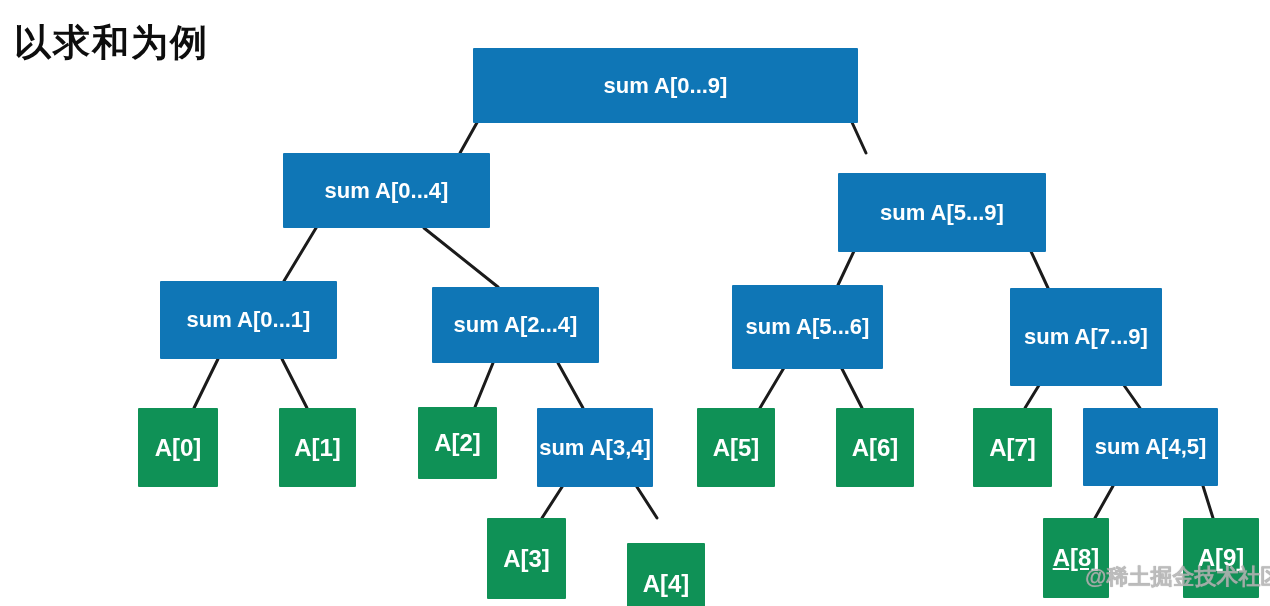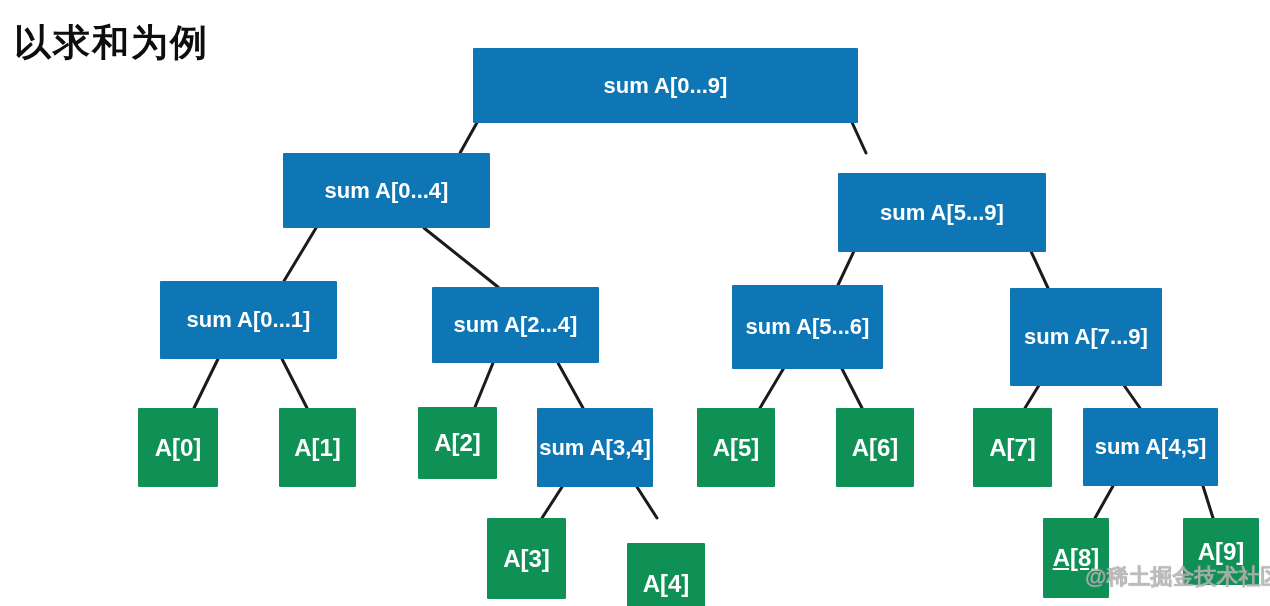--- a/index.html
+++ b/index.html
@@ -99,16 +99,16 @@
       <div class="node leaf" style="left: 279px; top: 408px; width: 77px; height: 79px;">A[1]</div>
       <div class="node leaf" style="left: 418px; top: 407px; width: 79px; height: 72px;">A[2]</div>
       <div class="node sum" style="left: 537px; top: 408px; width: 116px; height: 79px;">sum A[3,4]</div>
       <div class="node leaf" style="left: 697px; top: 408px; width: 78px; height: 79px;">A[5]</div>
       <div class="node leaf" style="left: 836px; top: 408px; width: 78px; height: 79px;">A[6]</div>
       <div class="node leaf" style="left: 973px; top: 408px; width: 79px; height: 79px;">A[7]</div>
       <div class="node sum" style="left: 1083px; top: 408px; width: 135px; height: 78px;">sum A[4,5]</div>
       <div class="node leaf" style="left: 487px; top: 518px; width: 79px; height: 81px;">A[3]</div>
       <div class="node leaf" style="left: 627px; top: 518px; width: 78px; height: 81px; margin-top: 25px;">A[4]</div>
       <div class="node leaf" style="left: 1043px; top: 518px; width: 66px; height: 80px; text-decoration: underline;">A[8]</div>
-      <div class="node leaf" style="left: 1183px; top: 518px; width: 76px; height: 67px;">A[9]</div>
+      <div class="node leaf" style="left: 1183px; top: 518px; width: 76px; height: 80px;">A[9]</div>
     </div>
   <div class="watermark">@稀土掘金技术社区</div>
 </div>
 
 </body></html>

